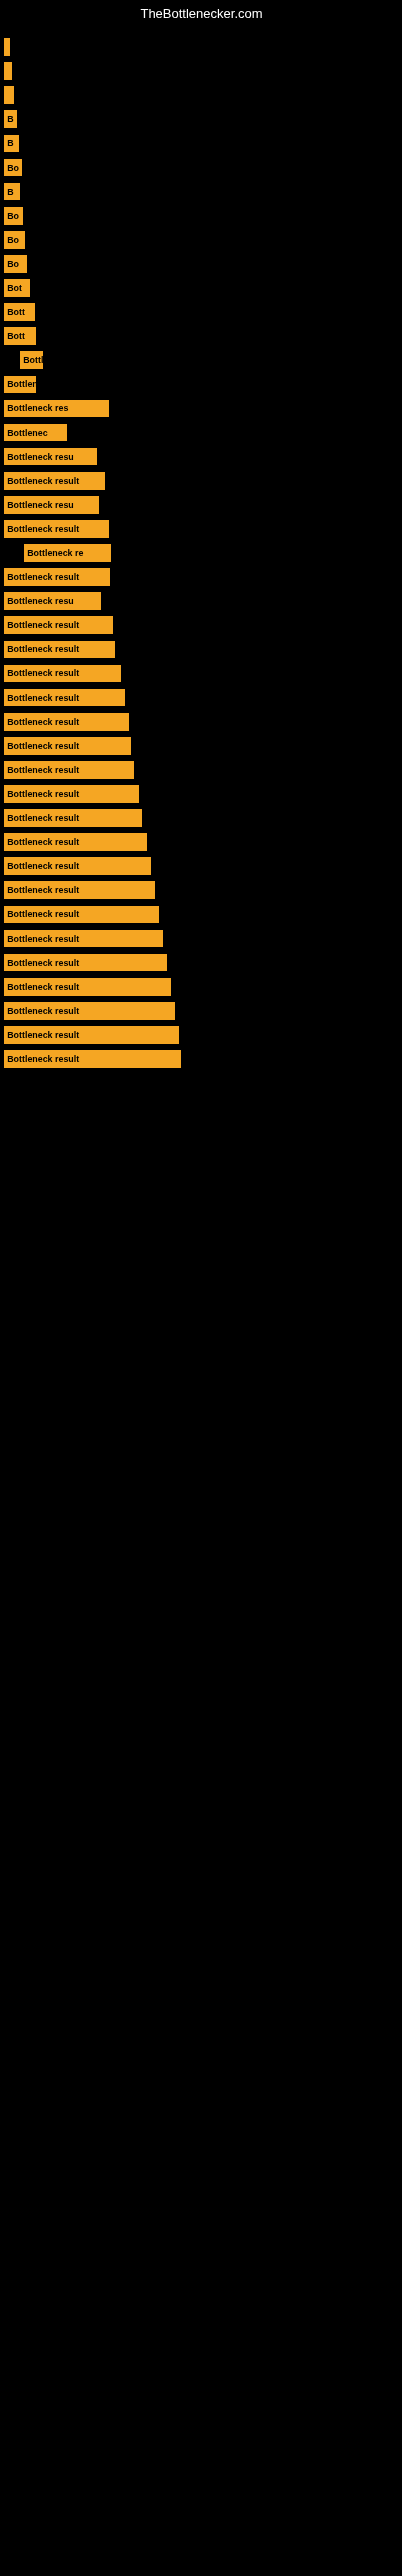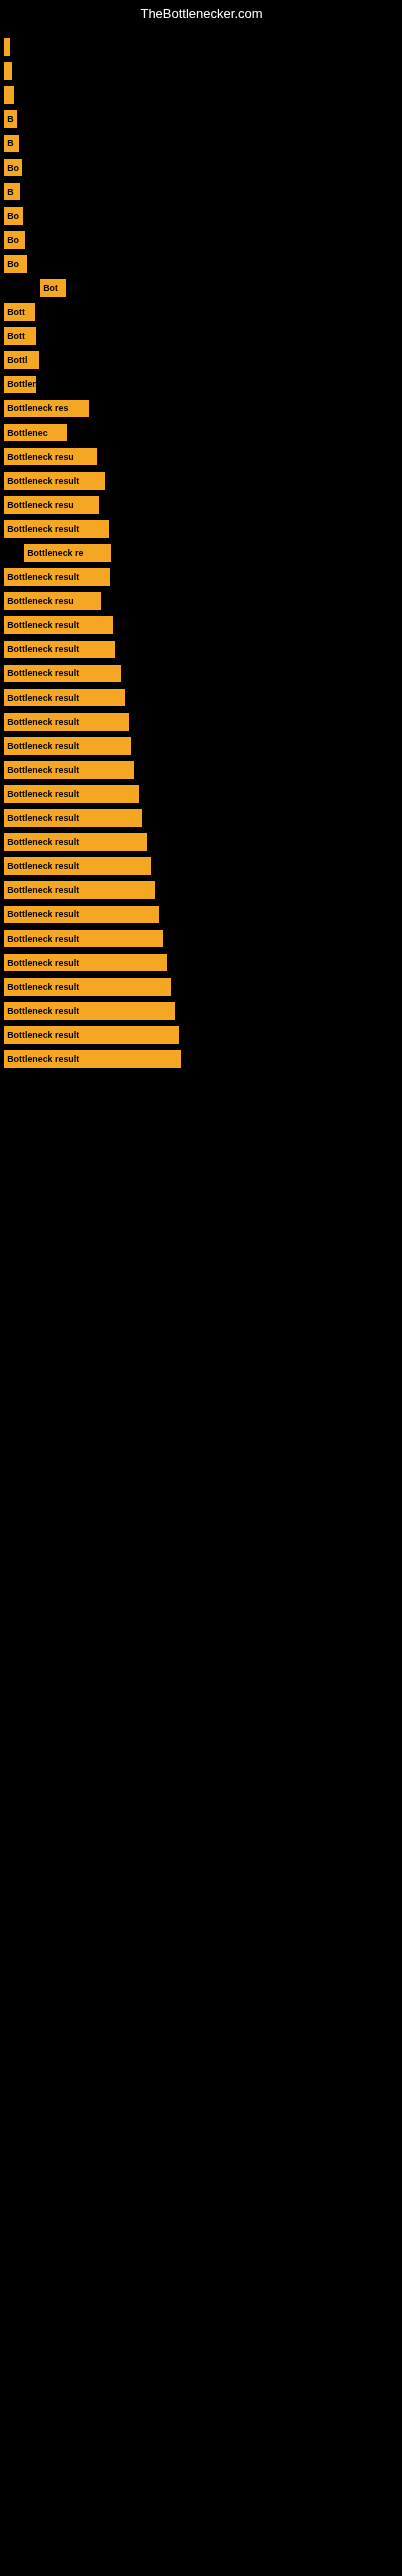--- a/index.html
+++ b/index.html
@@ -101,46 +101,46 @@
       <div class="bar" style="width: 21px;">
         <span class="bar-label">Bo</span>
       </div>
     </div>
     <div class="bar-row">
       <div class="bar" style="width: 22.5px;">
         <span class="bar-label">Bo</span>
       </div>
     </div>
     <div class="bar-row">
-      <div class="bar" style="width: 26px; margin-left: 36px;">
+      <div class="bar" style="width: 26px;">
         <span class="bar-label">Bot</span>
       </div>
     </div>
     <div class="bar-row">
       <div class="bar" style="width: 31px;">
         <span class="bar-label">Bott</span>
       </div>
     </div>
     <div class="bar-row">
       <div class="bar" style="width: 32px;">
         <span class="bar-label">Bott</span>
       </div>
     </div>
     <div class="bar-row">
-      <div class="bar" style="width: 35px;">
+      <div class="bar" style="width: 23px; margin-left: 16px;">
         <span class="bar-label">Bottl</span>
       </div>
     </div>
     <div class="bar-row">
       <div class="bar" style="width: 32px;">
         <span class="bar-label">Bottlenec</span>
       </div>
     </div>
     <div class="bar-row">
-      <div class="bar" style="width: 85px;">
+      <div class="bar" style="width: 105px;">
         <span class="bar-label">Bottleneck res</span>
       </div>
     </div>
     <div class="bar-row">
       <div class="bar" style="width: 63px;">
         <span class="bar-label">Bottlenec</span>
       </div>
     </div>
     <div class="bar-row">
       <div class="bar" style="width: 93px;">

